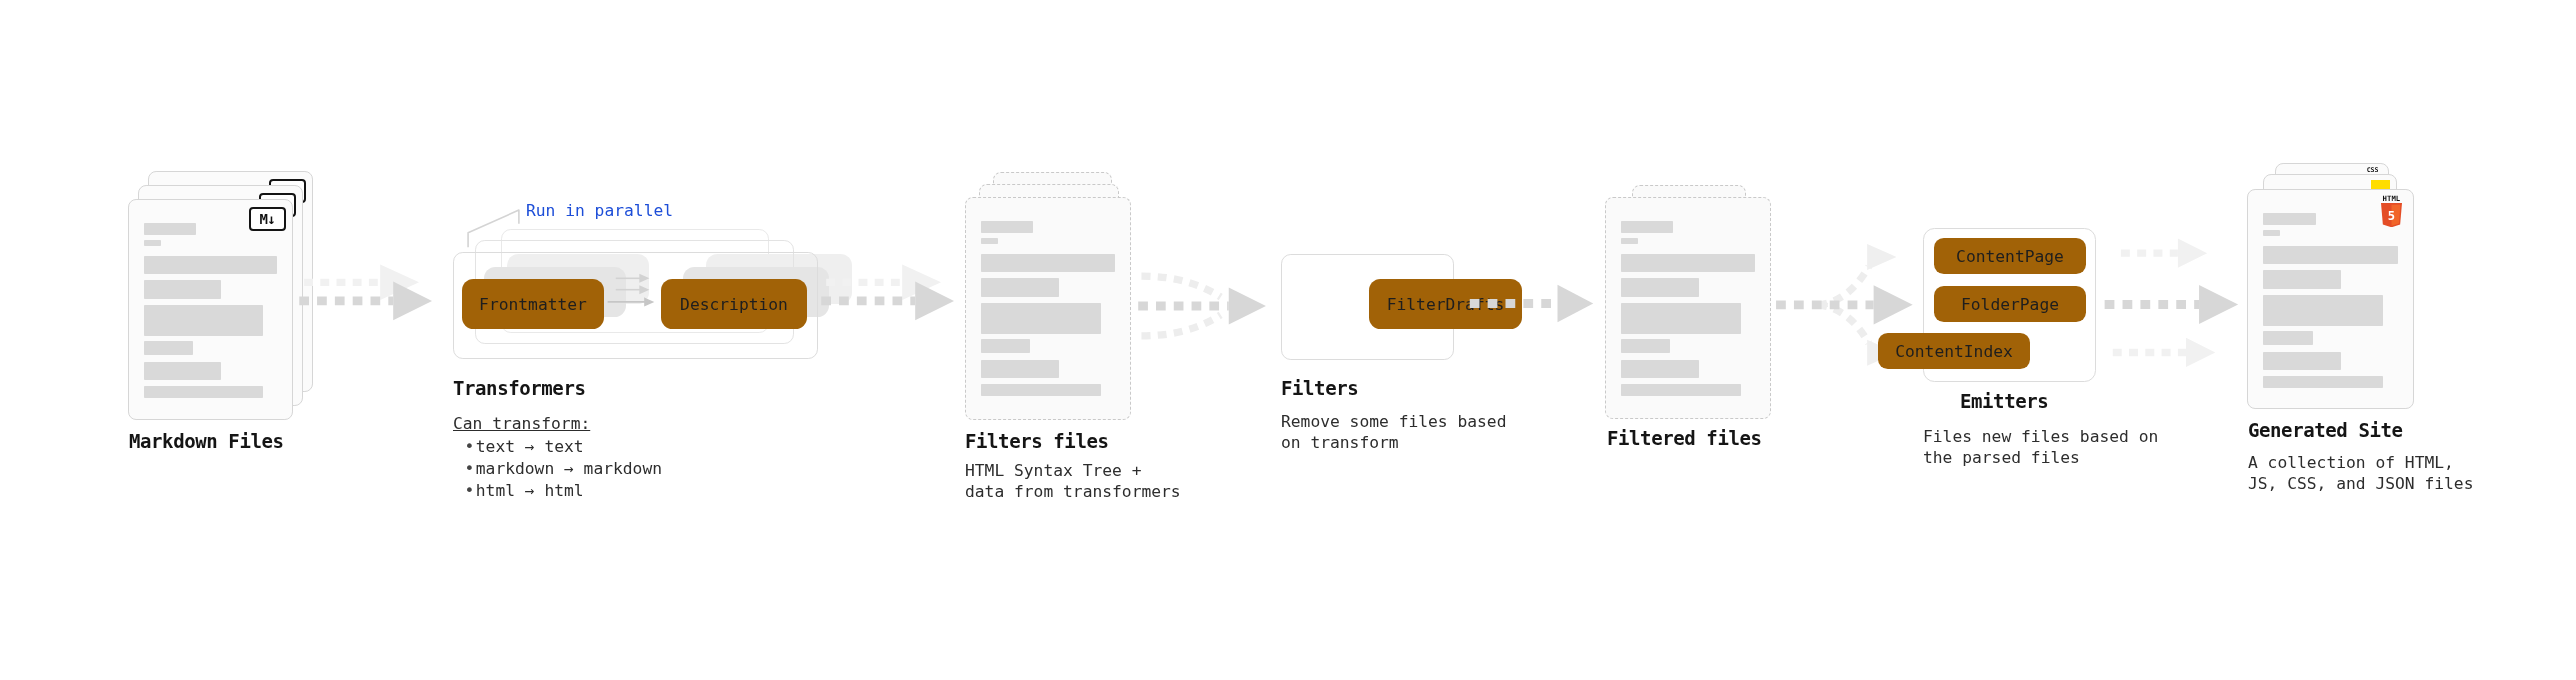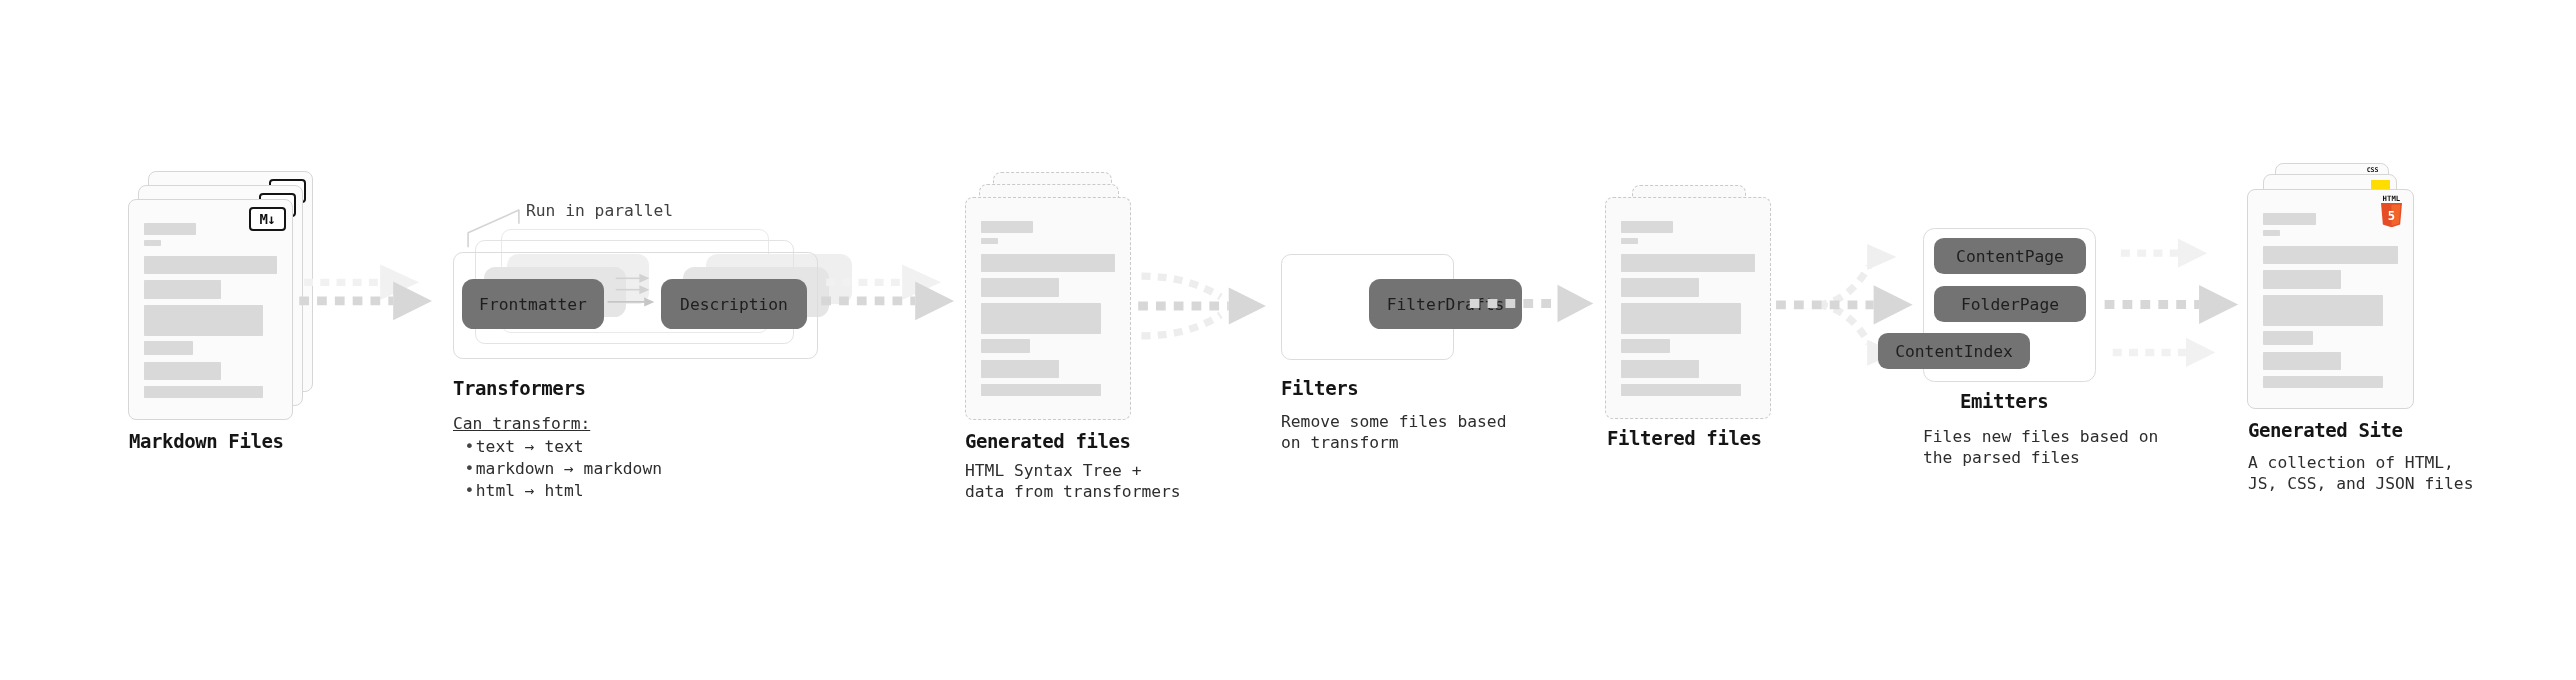--- a/index.html
+++ b/index.html
@@ -26,28 +26,28 @@
     font-weight:bold;font-size:14px;color:#111;letter-spacing:-0.8px;}
   .css-badge{position:absolute;right:7.3px;top:3.3px;width:16.3px;text-align:center;}
   .css-badge .css-txt{font-size:6.5px;font-weight:bold;color:#111;display:block;line-height:6.5px;}
   .css-badge .css-bar{height:3.3px;width:14.6px;margin:0.8px auto 0;background:#2965f1;}
   .js-badge{position:absolute;right:6.5px;top:4.9px;width:18.7px;height:9.8px;background:#ffdd00;}
   .html5-badge{position:absolute;right:10.6px;top:4.9px;width:22px;text-align:center;}
   .html5-badge .html-txt{font-size:7.3px;font-weight:bold;color:#111;display:block;line-height:8.1px;letter-spacing:0;}
   
   .ocard{position:absolute;border:1.6px solid #dcdcdc;border-radius:9.8px;box-sizing:border-box;background:transparent;}
   .ocard.solidbg{background:#fff;}
-  .chip{position:absolute;background:#737373;border-radius:11.4px;box-sizing:border-box;
+  .chip{position:absolute;background:#a16207;border-radius:11.4px;box-sizing:border-box;
     display:flex;align-items:center;justify-content:center;font-size:16.3px;color:#1e1e1e;}
   .chip.g1{background:#e5e5e5;}
   .chip.g2{background:#efefef;}
   
   .h{position:absolute;font-size:19px;font-weight:600;color:#151515;white-space:nowrap;letter-spacing:-0.4px;}
   .t{position:absolute;font-size:16.3px;line-height:21px;color:#2d2d2d;white-space:nowrap;}
-  .annot{position:absolute;font-size:16.3px;color:#404040;white-space:nowrap;}
+  .annot{position:absolute;font-size:16.3px;color:#1d4ed8;white-space:nowrap;}
   .bullets{position:absolute;font-size:16.3px;line-height:22px;color:#2d2d2d;white-space:nowrap;}
   .bullets .row{display:block;}
   .bullets .dot{display:inline-block;width:11.4px;margin-left:11.4px;color:#444;}
   .arr{position:absolute;}
 </style>
 </head>
 <body>
 
 <div class="canvas">
 
@@ -136,21 +136,21 @@
         <div class="bar b1"></div>
           <div class="bar b2"></div>
           <div class="bar b3"></div>
           <div class="bar b4"></div>
         <div class="bar b5"></div>
           <div class="bar b6"></div>
           <div class="bar b7"></div>
           <div class="bar b8"></div>
       </div>
     </div>
-    <div class="h" style="left:965px;top:430px;">Generated files</div>
+    <div class="h" style="left:965px;top:430px;">Filters files</div>
     <div class="t" style="left:965px;top:460px;">
       <span style="display:block;">HTML Syntax Tree +</span>
       <span style="display:block;">data from transformers</span>
     </div>
   </div>
 
   <svg class="arr" style="left:1136px;top:268px;" width="137" height="76" viewBox="0 0 168 94">
     <path d="M6,10 Q64,10 104,36" fill="none" stroke="#ededed" stroke-width="9" stroke-dasharray="11 9"></path>
     <path d="M6,84 Q64,84 104,58" fill="none" stroke="#ededed" stroke-width="9" stroke-dasharray="11 9"></path>
     <line x1="2" y1="47" x2="114" y2="47" stroke="#d7d7d7" stroke-width="11" stroke-dasharray="12 10"></line>

